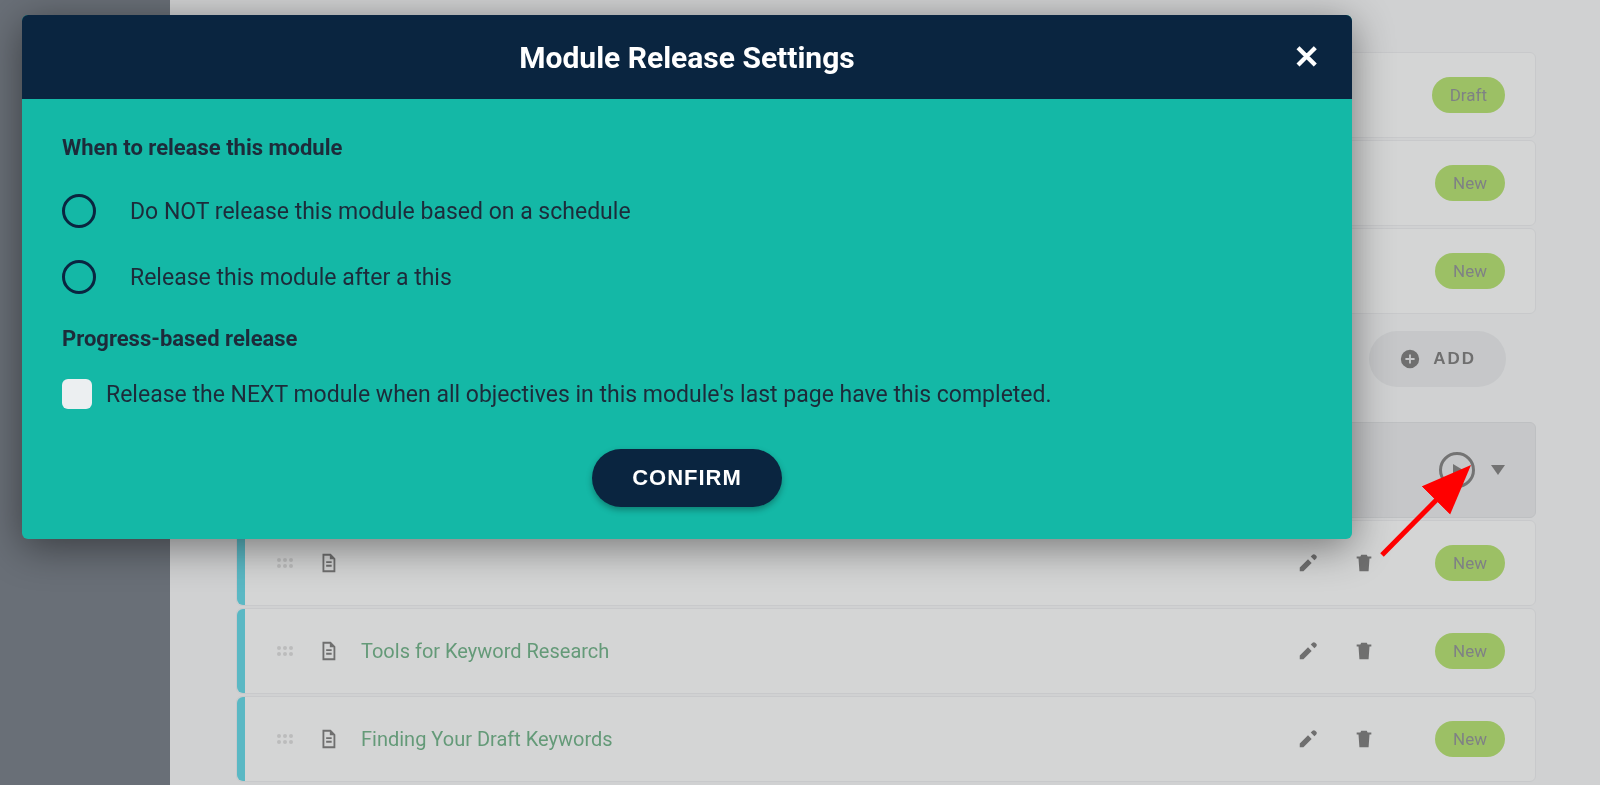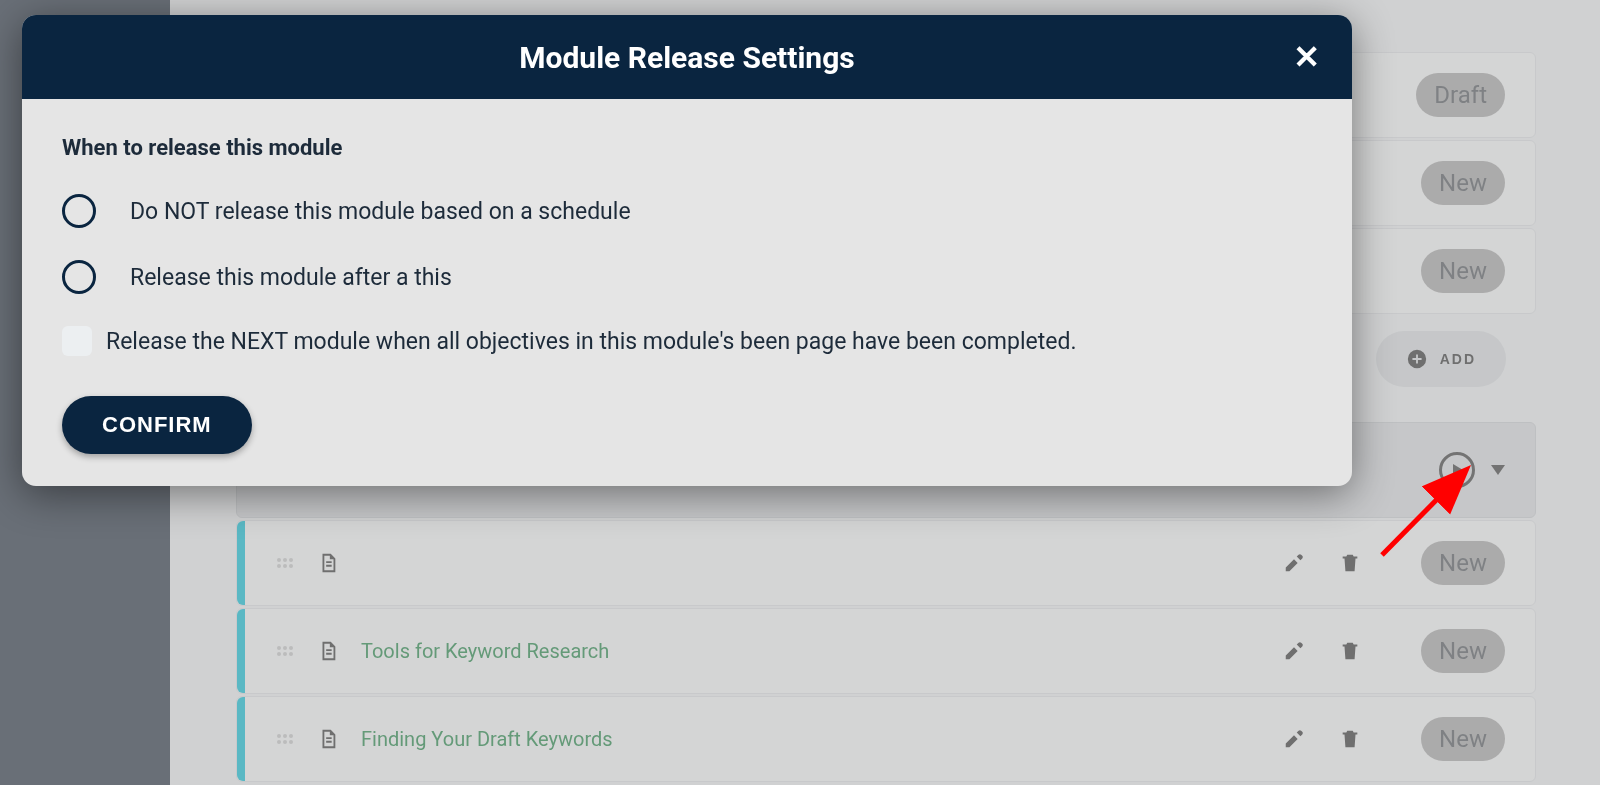--- a/index.html
+++ b/index.html
@@ -57,41 +57,41 @@
   .bg-row .doc-icon {
     width: 22px; height: 26px;
     margin-right: 22px;
     fill: #2a2a2a;
   }
   .bg-row .title { font-size: 20px; color: #15803d; flex: 1; }
   .bg-row .actions { display: flex; align-items: center; gap: 34px; }
   .bg-row .brush-icon, .bg-row .trash-icon { width: 22px; height: 22px; fill: #2a2a2a; }
   .badge {
     margin-left: 60px;
-    background: #a3a3a3;
+    background: #84cc16;
     color: #4a4f55;
-    font-size: 24px;
+    font-size: 17px;
     border-radius: 24px;
     padding: 8px 18px;
   }
   .add-button-row {
     height: 86px;
     display: flex;
     align-items: center;
     justify-content: flex-end;
     padding-right: 30px;
   }
   .add-button {
     background: #d8dbde;
     color: #2a2a2a;
     border: none;
     border-radius: 34px;
     height: 56px;
     padding: 0 30px;
-    font-size: 14px;
+    font-size: 17px;
     font-weight: 600;
     letter-spacing: 2px;
     display: flex;
     align-items: center;
     gap: 12px;
   }
   .add-button .plus { width: 22px; height: 22px; fill: #2a2a2a; }
 
   .module-header {
     height: 96px;
@@ -141,22 +141,22 @@
     width: 1600px; height: 785px;
     background: rgba(180,180,180,0.5);
   }
 
   
   .modal {
     position: absolute;
     left: 22px;
     top: 15px;
     width: 1330px;
-    background: #e5e5e5;
-    border-radius: 14px;
+    background: #14b8a6;
+    border-radius: 6px;
     overflow: hidden;
     box-shadow: 0 8px 40px rgba(0,0,0,0.45);
   }
   .modal-header {
     height: 84px;
     background: #0a2540;
     display: flex;
     align-items: center;
     justify-content: center;
     position: relative;
@@ -219,21 +219,21 @@
     gap: 14px;
     margin-bottom: 40px;
   }
   .checkbox {
     width: 30px; height: 30px;
     border-radius: 6px;
     background: #eceff1;
     flex-shrink: 0;
   }
   .check-label { font-size: 23px; color: #1d2b3a; }
-  .confirm-wrap { display: flex; }
+  .confirm-wrap { display: flex; justify-content: center; }
   .confirm-button {
     background: #0a2540;
     color: #fff;
     border: none;
     border-radius: 40px;
     height: 58px;
     padding: 0 40px;
     font-size: 22px;
     font-weight: 700;
     letter-spacing: 1px;
@@ -377,24 +377,25 @@
 
     <div class="radio-row">
       <div class="radio"></div>
       <span class="radio-label">Do NOT release this module based on a schedule</span>
     </div>
     <div class="radio-row">
       <div class="radio"></div>
       <span class="radio-label">Release this module after a this</span>
     </div>
 
+    <div class="section-label second">Progress-based release</div>
 
     <div class="check-row">
       <div class="checkbox"></div>
-      <span class="check-label">Release the NEXT module when all objectives in this module's been page have been completed.</span>
+      <span class="check-label">Release the NEXT module when all objectives in this module's last page have this completed.</span>
     </div>
 
     <div class="confirm-wrap">
       <button class="confirm-button">
         <span>CONFIRM</span>
       </button>
     </div>
   </div>
 </div>
 

